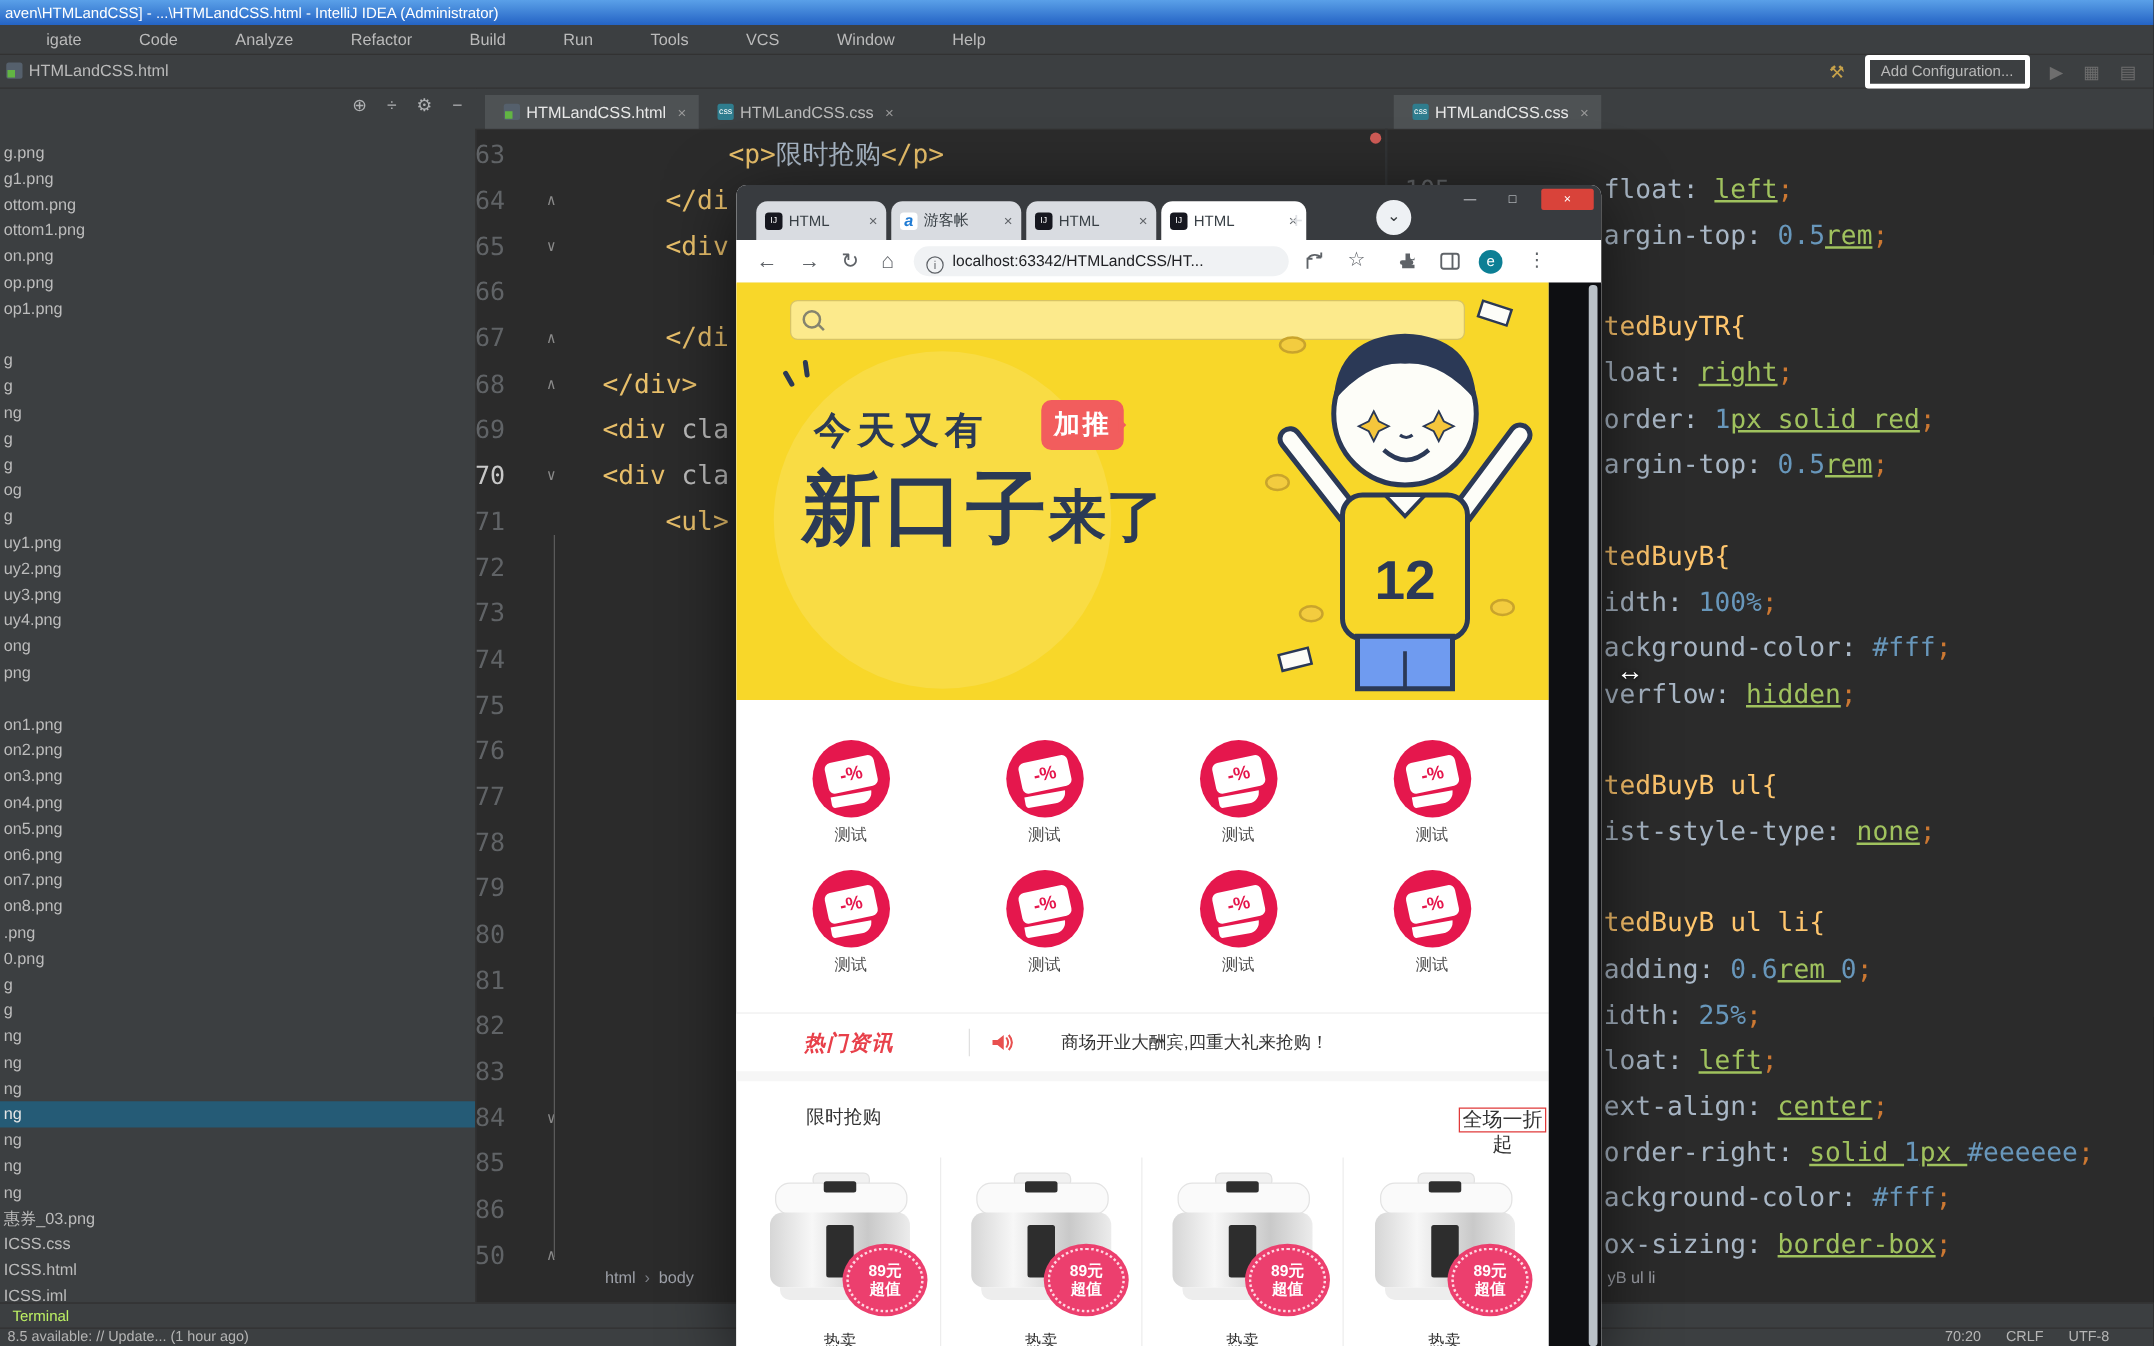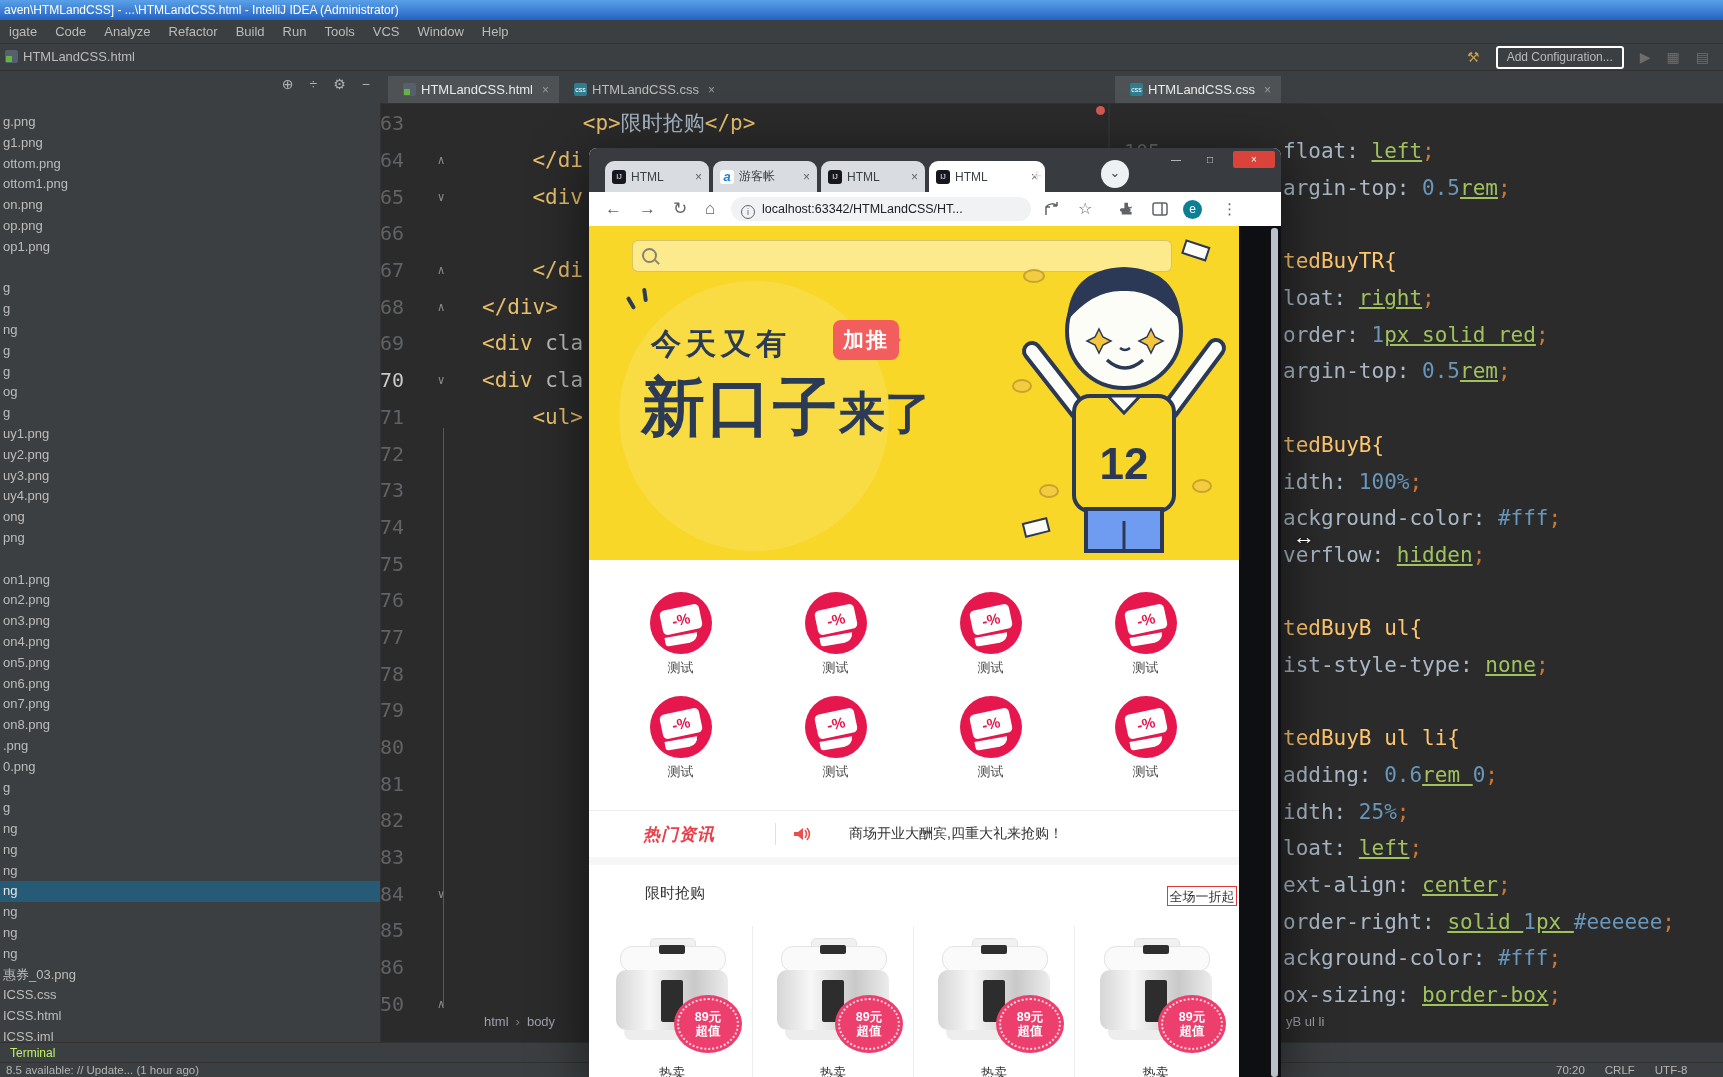--- a/index.html
+++ b/index.html
@@ -4,29 +4,29 @@
 <style>
   html,body{margin:0;padding:0;background:#1e1e1e;}
   #screen{position:relative;width:1723px;height:1077px;background:#2b2b2b;overflow:hidden;
           font-family:"Liberation Sans",sans-serif;}
 
   
   .t-bar{position:absolute;left:0;top:0;right:0;height:20px;background:linear-gradient(#5aa0e8,#2463c4);
          color:#fff;font-size:12px;line-height:20px;padding-left:4px;white-space:nowrap;}
   #menubar{position:absolute;left:0;top:20px;right:0;height:23px;background:#3c3f41;color:#bbb;
            font-size:13px;line-height:23px;border-bottom:1px solid #323232;white-space:nowrap;}
-  .mitem{padding:0 9px;display:inline-block;}
+  .mitem{padding:0 9px;display:inline-block;margin-left:28px;}
   .navrow{position:absolute;left:0;top:44px;right:0;height:26px;background:#3c3f41;
           border-bottom:1px solid #323232;color:#bbb;font-size:13px;line-height:26px;}
   .fic{display:inline-block;width:13px;height:13px;border-radius:2px;vertical-align:-2px;margin:0 5px;position:relative;background:#55606c;}
   .fic.html::after{content:"";position:absolute;left:1px;bottom:1px;width:6px;height:6px;background:#62b543;}
   .fic.css{background:#2f7d8e;}
   .fic.css::after{content:"css";position:absolute;inset:0;color:#fff;font-size:7px;line-height:13px;text-align:center;}
   .ide-tools{position:absolute;right:14px;top:44px;height:26px;display:flex;align-items:center;gap:16px;color:#8a8a8a;font-size:14px;}
-  .addcfg{border:2px solid #ffffff;border-radius:3px;padding:0 9px;height:19px;line-height:19px;color:#b9b9b9;font-size:12px;}
+  .addcfg{border:4px solid #ffffff;border-radius:3px;padding:0 9px;height:19px;line-height:19px;color:#b9b9b9;font-size:12px;}
   .tool-build{color:#c7a24a;}
   .tool-muted{color:#6e6e6e;}
 
   
   .proj{position:absolute;left:0;top:71px;width:380px;bottom:35px;background:#3c3f41;border-right:1px solid #323232;overflow:hidden;}
   .proj-tools{position:absolute;top:5px;right:10px;display:flex;gap:16px;color:#afb1b3;font-size:14px;}
   #filelist{position:absolute;top:41px;left:0;right:0;}
   .pfile{height:20.8px;line-height:20.8px;font-size:13px;color:#bcbcbc;padding-left:3px;white-space:nowrap;overflow:hidden;}
   .pfile.sel{background:#255b76;color:#e6e6e6;}
 
@@ -127,21 +127,21 @@
   .tdiv1{position:absolute;left:0;top:584px;width:650px;height:1px;background:#ececec;}
   .ticker{position:absolute;left:0;top:585px;width:650px;height:46px;background:#fff;}
   .ttag{position:absolute;left:54px;top:12px;font-size:17px;font-weight:900;font-style:italic;color:#e8404a;letter-spacing:1px;}
   .tvline{position:absolute;left:186px;top:12px;width:1px;height:22px;background:#e0e0e0;}
   .tspk{position:absolute;left:202px;top:13px;}
   .ttext{position:absolute;left:260px;top:14px;font-size:14px;color:#333;}
   .gapband{position:absolute;left:0;top:631px;width:650px;height:8px;background:#f6f6f6;}
 
   
   .ftitle{position:absolute;left:56px;top:658px;font-size:15px;color:#333;}
-  .fpromo{position:absolute;left:578px;top:660px;width:70px;height:20px;border:1px solid #e03a3a;font-size:13px;
+  .fpromo{position:absolute;left:578px;top:660px;width:70px;height:20px;border:1px solid #e03a3a;font-size:16px;
           color:#333;text-align:center;line-height:20px;box-sizing:border-box;}
   #prods{position:absolute;left:3px;top:700px;width:644px;display:flex;}
   .pcol{width:161px;position:relative;height:151px;border-right:1px solid #ededed;box-sizing:border-box;}
   .pcol:last-child{border-right:none;}
   .cooker{position:relative;width:116px;margin:12px auto 0;height:104px;}
   .ck-knob{position:absolute;left:36px;top:0;width:44px;height:10px;background:#f1f1f1;border:1px solid #e2e2e2;border-radius:5px;}
   .ck-lid{position:absolute;left:6px;top:8px;width:104px;height:24px;background:#fafafa;border:1px solid #e3e3e3;border-radius:12px;}
   .ck-latch{position:absolute;left:38px;top:-2px;width:26px;height:9px;background:#2f2f2f;border-radius:2px;}
   .ck-body{position:absolute;left:2px;top:32px;width:112px;height:60px;border-radius:10px;
            background:linear-gradient(90deg,#d6d6d6,#f7f7f7 30%,#c9c9c9 70%,#ececec);}

